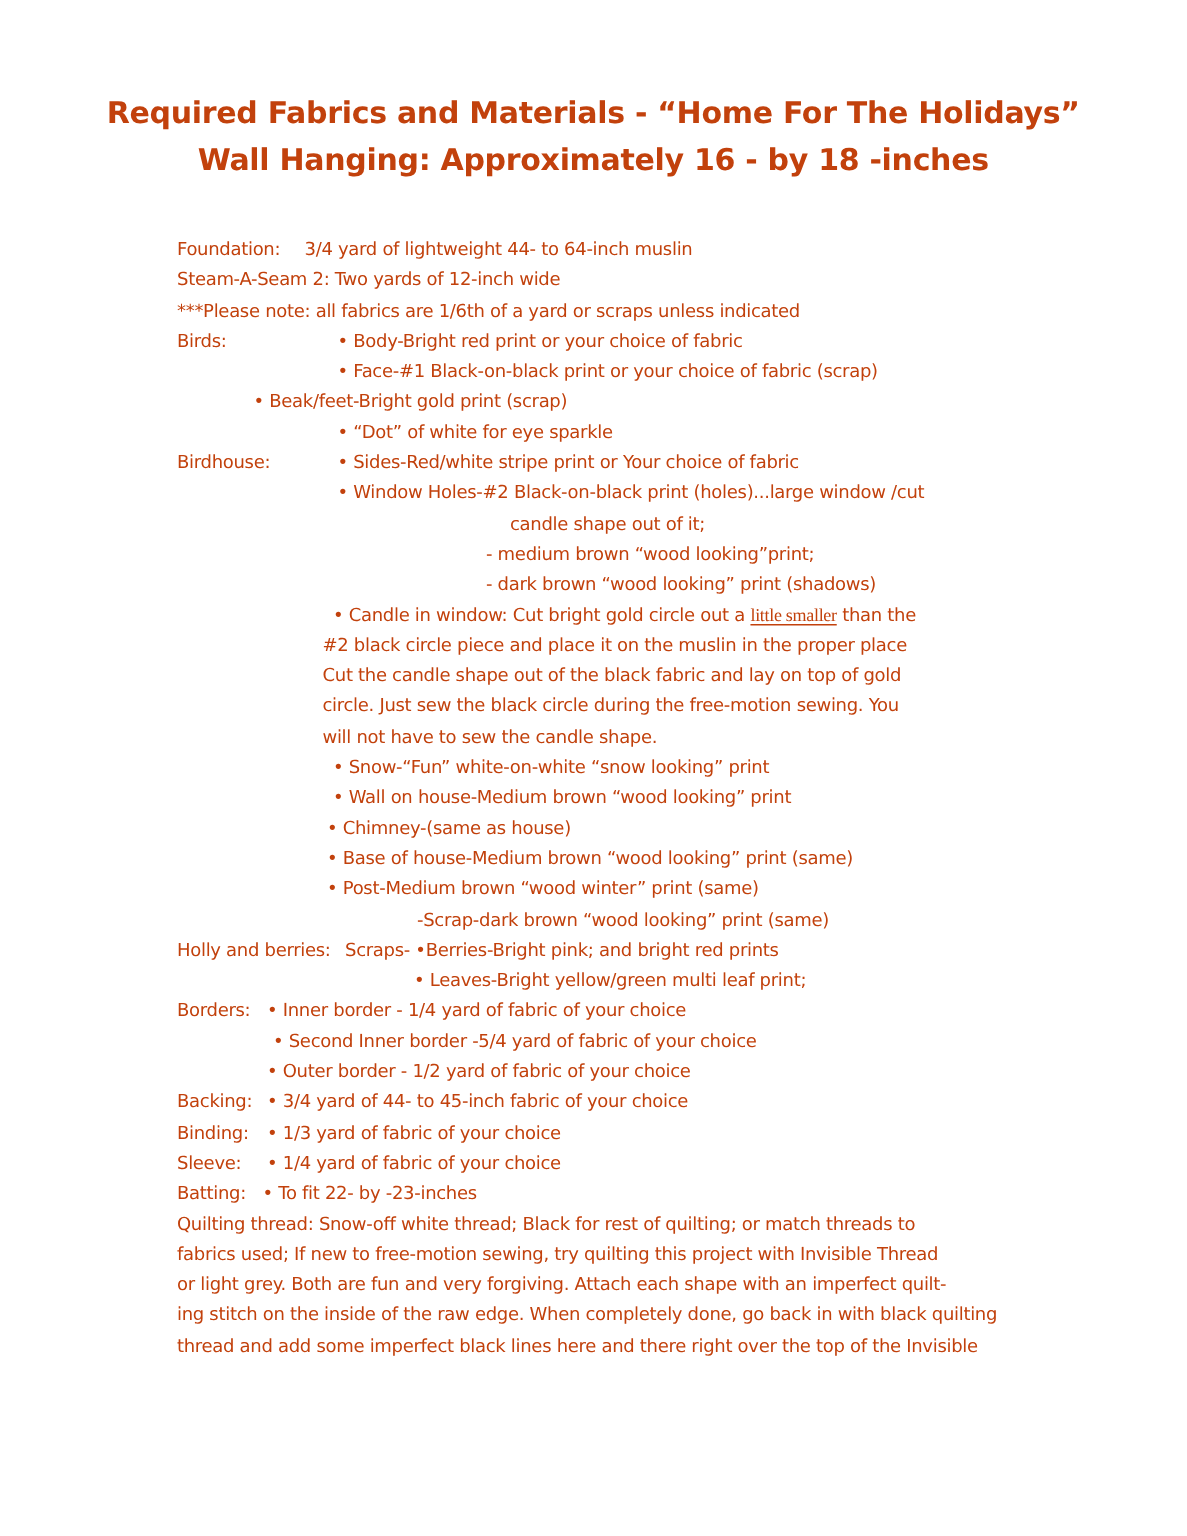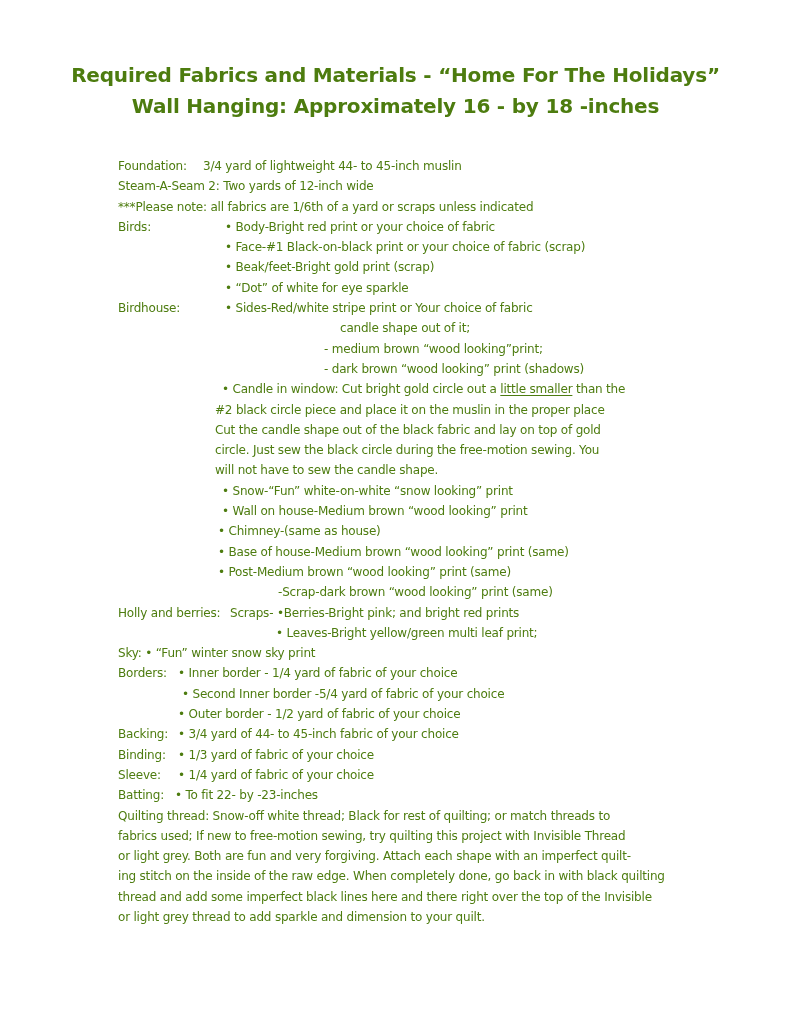--- a/index.html
+++ b/index.html
@@ -7,21 +7,21 @@
     padding: 0;
     background: #ffffff;
   }
   .page {
     position: relative;
     width: 791px;
     height: 1024px;
     background: #ffffff;
     overflow: hidden;
     font-family: "DejaVu Sans", sans-serif;
-    color: #4d7c0f;
+    color: #c2410c;
   }
   .title-block {
     position: absolute;
     top: 60px;
     left: 0;
     width: 791px;
     text-align: center;
   }
   .title-line {
     font-size: 20px;
@@ -48,63 +48,63 @@
     position: absolute;
     left: 0;
     top: 0;
   }
   .line .text {
     display: inline-block;
   }
   .underline {
     text-decoration: underline;
     text-underline-offset: 2px;
+    font-family: Liberation Serif, serif;
   }
 </style>
 </head>
 <body>
 
 <div class="page">
   <div class="title-block">
     <div class="title-line">Required Fabrics and Materials - “Home For The Holidays”</div>
     <div class="title-line">Wall Hanging:  Approximately 16 - by 18 -inches</div>
   </div>
   <div class="content">
-      <div class="line"><span class="label">Foundation:</span><span class="text" style="margin-left: 85px;">3/4  yard of lightweight 44- to 45-inch muslin</span></div>
+      <div class="line"><span class="label">Foundation:</span><span class="text" style="margin-left: 85px;">3/4  yard of lightweight 44- to 64-inch muslin</span></div>
       <div class="line"><span class="text" style="margin-left: 0px;">Steam-A-Seam 2:  Two yards of  12-inch wide</span></div>
       <div class="line"><span class="text" style="margin-left: 0px;">***Please note:  all fabrics are 1/6th of a yard or scraps unless indicated</span></div>
       <div class="line"><span class="label">Birds:</span><span class="text" style="margin-left: 107px;">• Body-Bright red print or your choice of fabric</span></div>
       <div class="line"><span class="text" style="margin-left: 107px;">• Face-#1 Black-on-black print  or your choice of fabric (scrap)</span></div>
-      <div class="line"><span class="text" style="margin-left: 107px;">• Beak/feet-Bright gold print (scrap)</span></div>
+      <div class="line"><span class="text" style="margin-left: 51px;">• Beak/feet-Bright gold print (scrap)</span></div>
       <div class="line"><span class="text" style="margin-left: 107px; text-align: right;">•   “Dot” of white for eye sparkle</span></div>
       <div class="line"><span class="label">Birdhouse:</span><span class="text" style="margin-left: 107px;">• Sides-Red/white stripe print or Your choice of fabric</span></div>
+      <div class="line"><span class="text" style="margin-left: 107px;">• Window Holes-#2 Black-on-black print (holes)...large window /cut</span></div>
       <div class="line"><span class="text" style="margin-left: 222px;">candle shape out of it;</span></div>
       <div class="line"><span class="text" style="margin-left: 206px;">-  medium brown “wood looking”print;</span></div>
       <div class="line"><span class="text" style="margin-left: 206px;">-  dark brown “wood looking” print (shadows)</span></div>
       <div class="line"><span class="text" style="margin-left: 104px;">• Candle in window:  Cut bright gold circle out a <span class="underline">little smaller</span> than the</span></div>
       <div class="line"><span class="text" style="margin-left: 97px;">#2 black circle piece and place it on the muslin in the proper place</span></div>
       <div class="line"><span class="text" style="margin-left: 97px;">Cut the candle shape out of the black fabric and lay on top of gold</span></div>
       <div class="line"><span class="text" style="margin-left: 97px;">circle. Just sew the black circle during the free-motion sewing.  You</span></div>
       <div class="line"><span class="text" style="margin-left: 97px;">will not have to sew the candle shape.</span></div>
       <div class="line"><span class="text" style="margin-left: 104px;">• Snow-“Fun” white-on-white  “snow looking” print</span></div>
       <div class="line"><span class="text" style="margin-left: 104px;">• Wall on house-Medium brown “wood looking” print</span></div>
       <div class="line"><span class="text" style="margin-left: 100px;">•  Chimney-(same as house)</span></div>
       <div class="line"><span class="text" style="margin-left: 100px;">•  Base of house-Medium brown “wood looking” print (same)</span></div>
-      <div class="line"><span class="text" style="margin-left: 100px;">•  Post-Medium brown “wood looking” print (same)</span></div>
+      <div class="line"><span class="text" style="margin-left: 100px;">•  Post-Medium brown “wood winter” print (same)</span></div>
       <div class="line"><span class="text" style="margin-left: 160px;">-Scrap-dark brown “wood looking” print (same)</span></div>
       <div class="line"><span class="label">Holly and berries:</span><span class="text" style="margin-left: 112px;">Scraps-  •Berries-Bright pink; and bright red prints</span></div>
       <div class="line"><span class="text" style="margin-left: 158px;">•  Leaves-Bright yellow/green multi leaf print;</span></div>
-      <div class="line"><span class="text" style="margin-left: 0px;">Sky: • “Fun” winter snow sky print</span></div>
       <div class="line"><span class="label">Borders:</span><span class="text" style="margin-left: 60px;">•  Inner border - 1/4 yard of fabric of your choice</span></div>
       <div class="line"><span class="text" style="margin-left: 64px;">•  Second Inner border -5/4 yard of fabric of your choice</span></div>
       <div class="line"><span class="text" style="margin-left: 60px;">•  Outer border - 1/2 yard of  fabric  of your choice</span></div>
       <div class="line"><span class="label">Backing:</span><span class="text" style="margin-left: 60px;">•  3/4 yard of 44- to 45-inch fabric of your choice</span></div>
       <div class="line"><span class="label">Binding:</span><span class="text" style="margin-left: 60px;">•  1/3 yard of fabric of your choice</span></div>
       <div class="line"><span class="label">Sleeve:</span><span class="text" style="margin-left: 60px;">•  1/4 yard of  fabric of your choice</span></div>
       <div class="line"><span class="label">Batting:</span><span class="text" style="margin-left: 57px;">• To fit 22- by -23-inches</span></div>
       <div class="line"><span class="text" style="margin-left: 0px;">Quilting thread: Snow-off white thread; Black for rest of  quilting;  or match threads to</span></div>
       <div class="line"><span class="text" style="margin-left: 0px;">fabrics used;   If new to free-motion sewing, try quilting this project with Invisible Thread</span></div>
       <div class="line"><span class="text" style="margin-left: 0px;">or light grey.  Both are fun and very forgiving.  Attach each shape with an imperfect quilt-</span></div>
       <div class="line"><span class="text" style="margin-left: 0px;">ing stitch on the inside of the raw edge.  When completely done, go back in with black quilting</span></div>
       <div class="line"><span class="text" style="margin-left: 0px;">thread and add some imperfect black lines here and there right over the top of the Invisible</span></div>
-      <div class="line"><span class="text" style="margin-left: 0px;">or light grey thread to add sparkle and dimension to your quilt.</span></div>
     </div>
 </div>
 
 </body></html>

